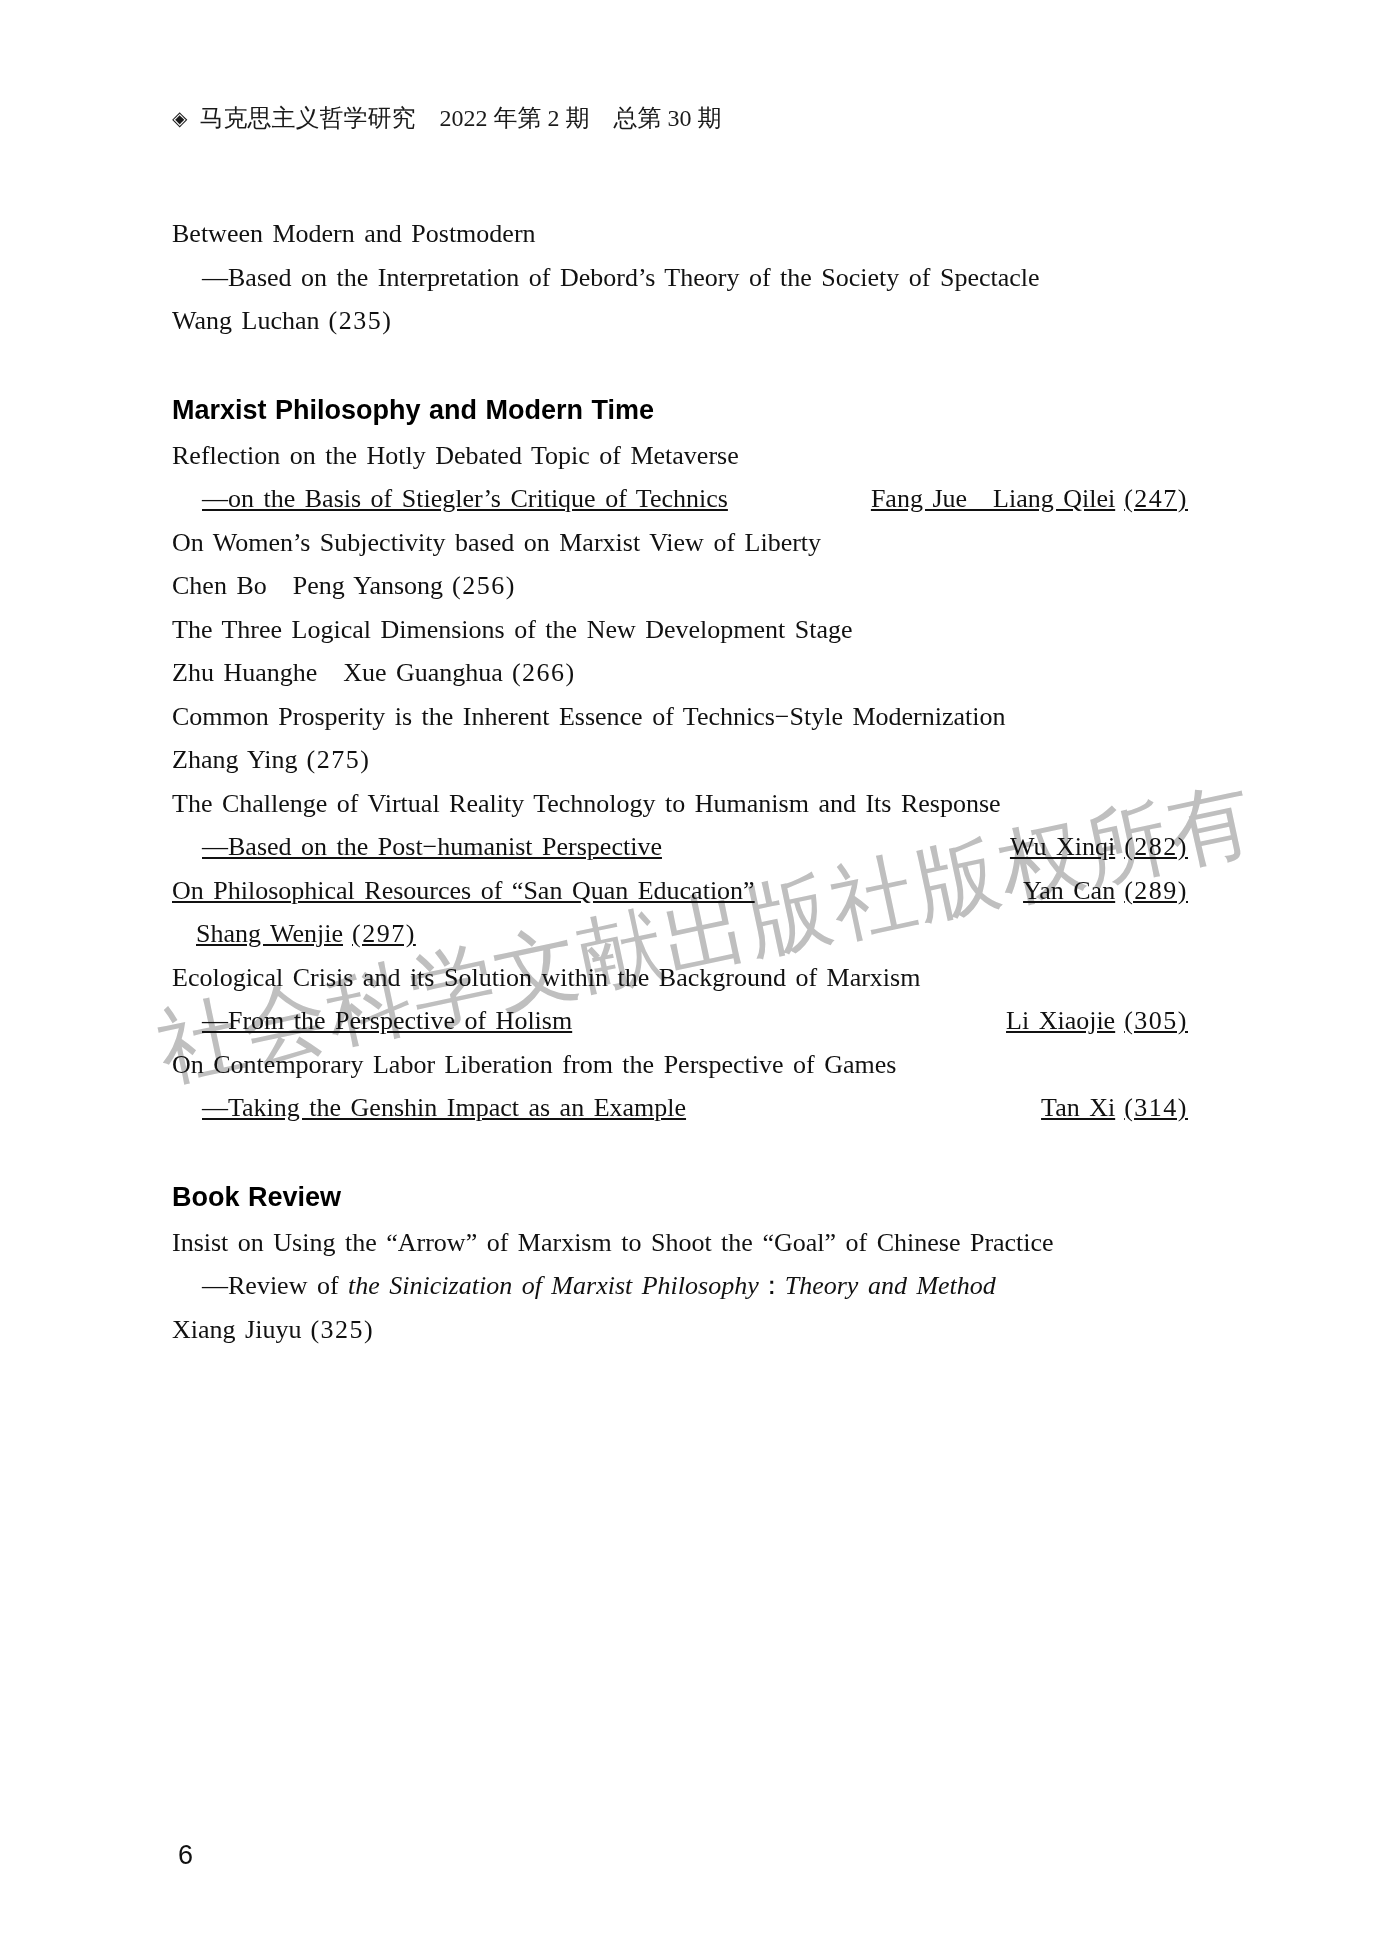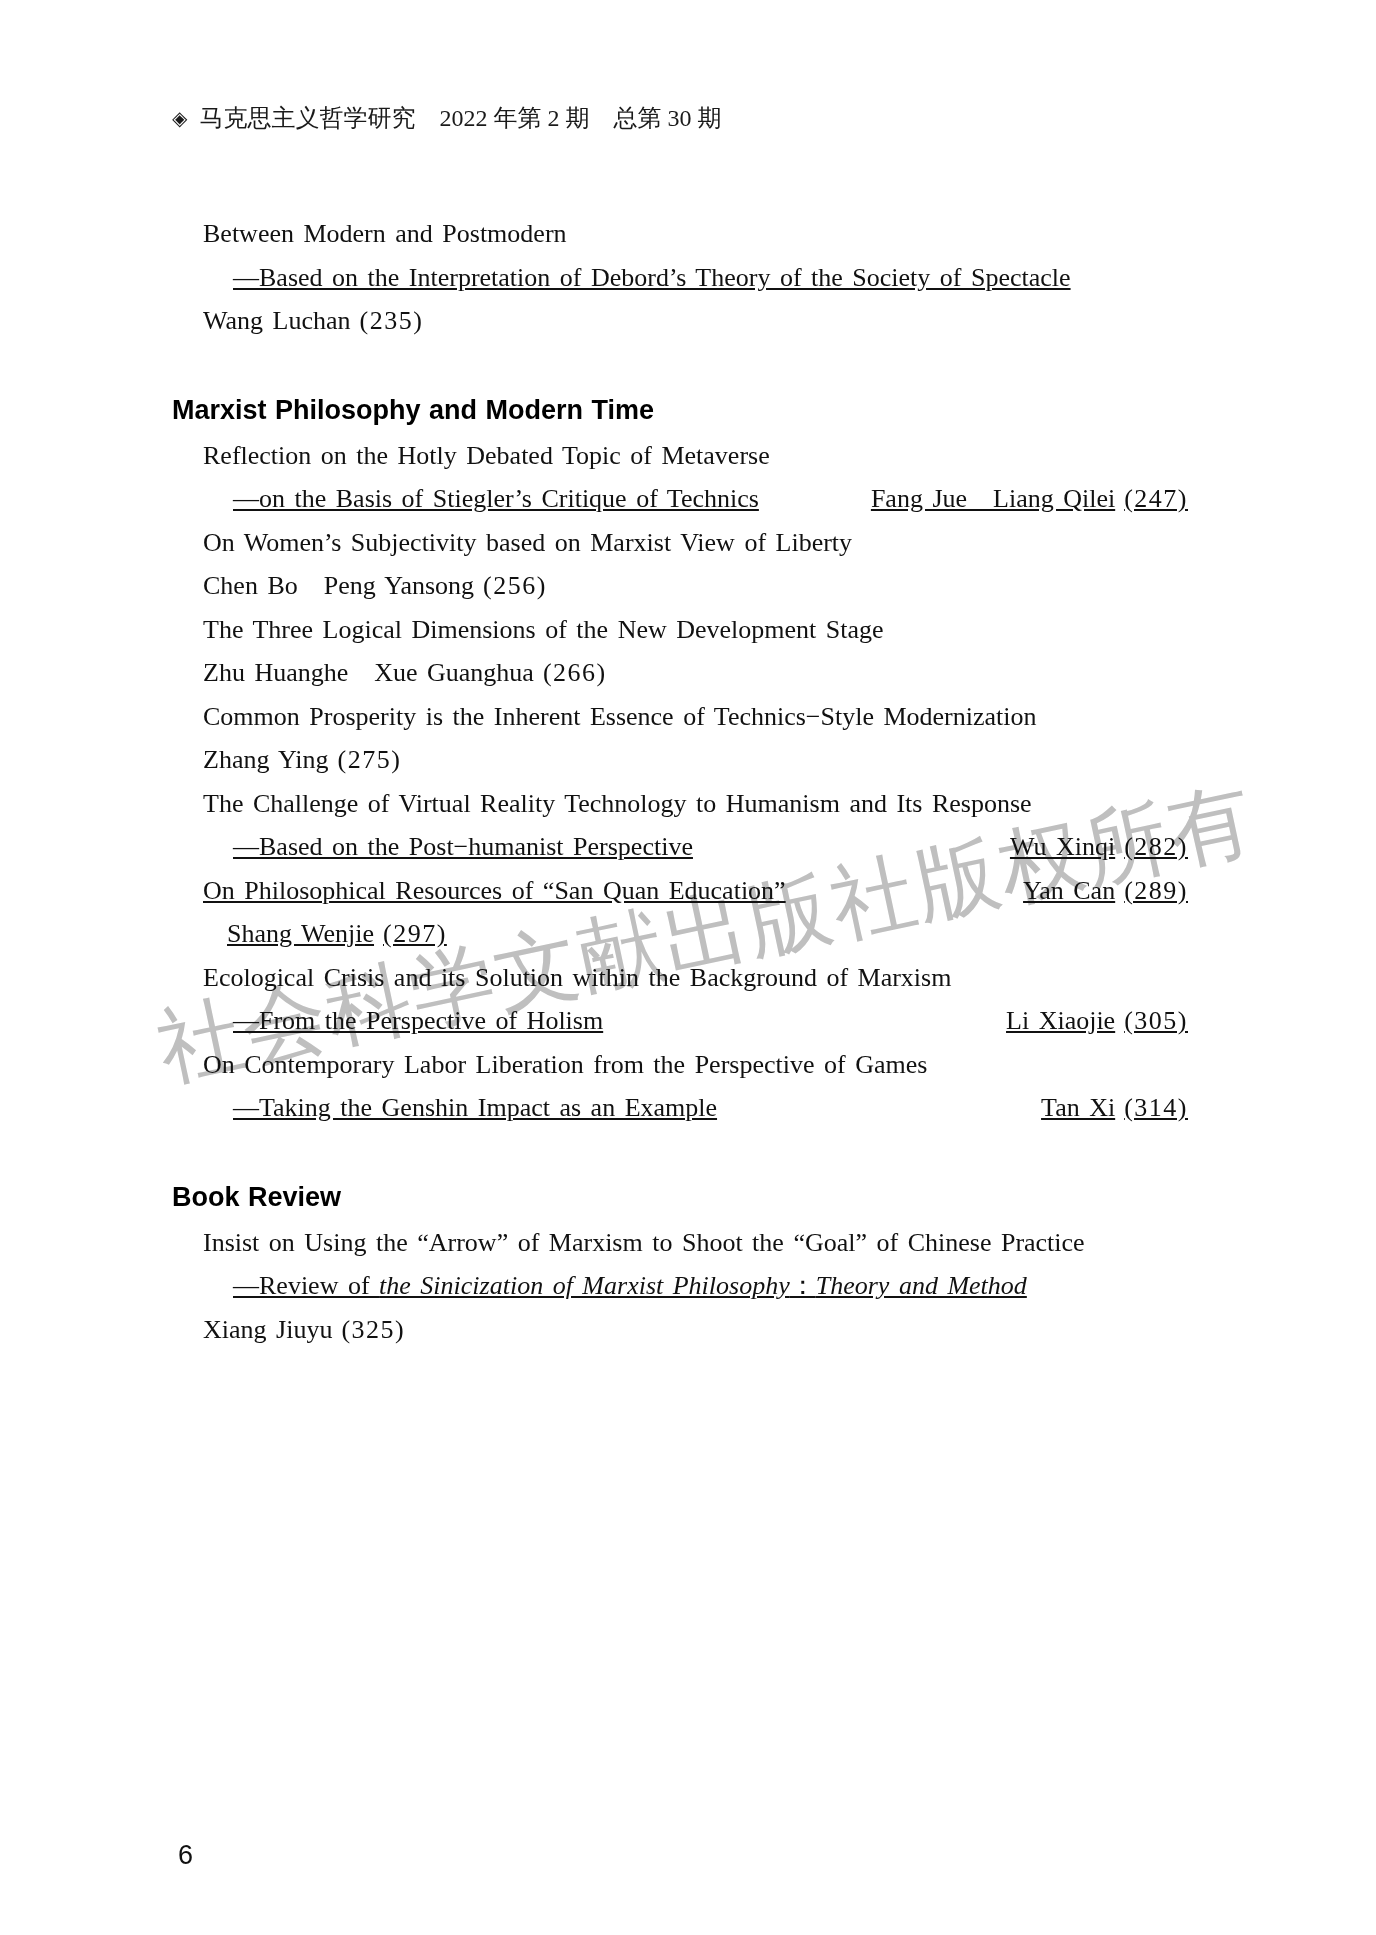--- a/index.html
+++ b/index.html
@@ -34,27 +34,26 @@
   
   .content{
     position:absolute;left:172px;top:212px;width:1016px;
     z-index:1;
     font-size:26px;
     word-spacing:3px;
   }
   .row{
     line-height:43.5px;
     white-space:nowrap;
-    margin-left:31px;
   }
   .row.combo{
     display:flex;justify-content:space-between;align-items:flex-start;text-decoration:underline;
   }
   .row .sub-indent{padding-left:30px;}
-  .row.sub{padding-left:30px;text-decoration:underline;}
+  .row.sub{padding-left:30px;}
   .authors-line{}
   .authors{white-space:nowrap;}
   .pg{margin-left:9px;letter-spacing:1.5px;white-space:nowrap;}
   .right-group{white-space:nowrap;margin-left:24px;}
   .section-heading{
     font-family:"Liberation Sans", sans-serif;
     font-weight:600;
     font-size:27px;
     line-height:47px;
     margin-top:44px;

